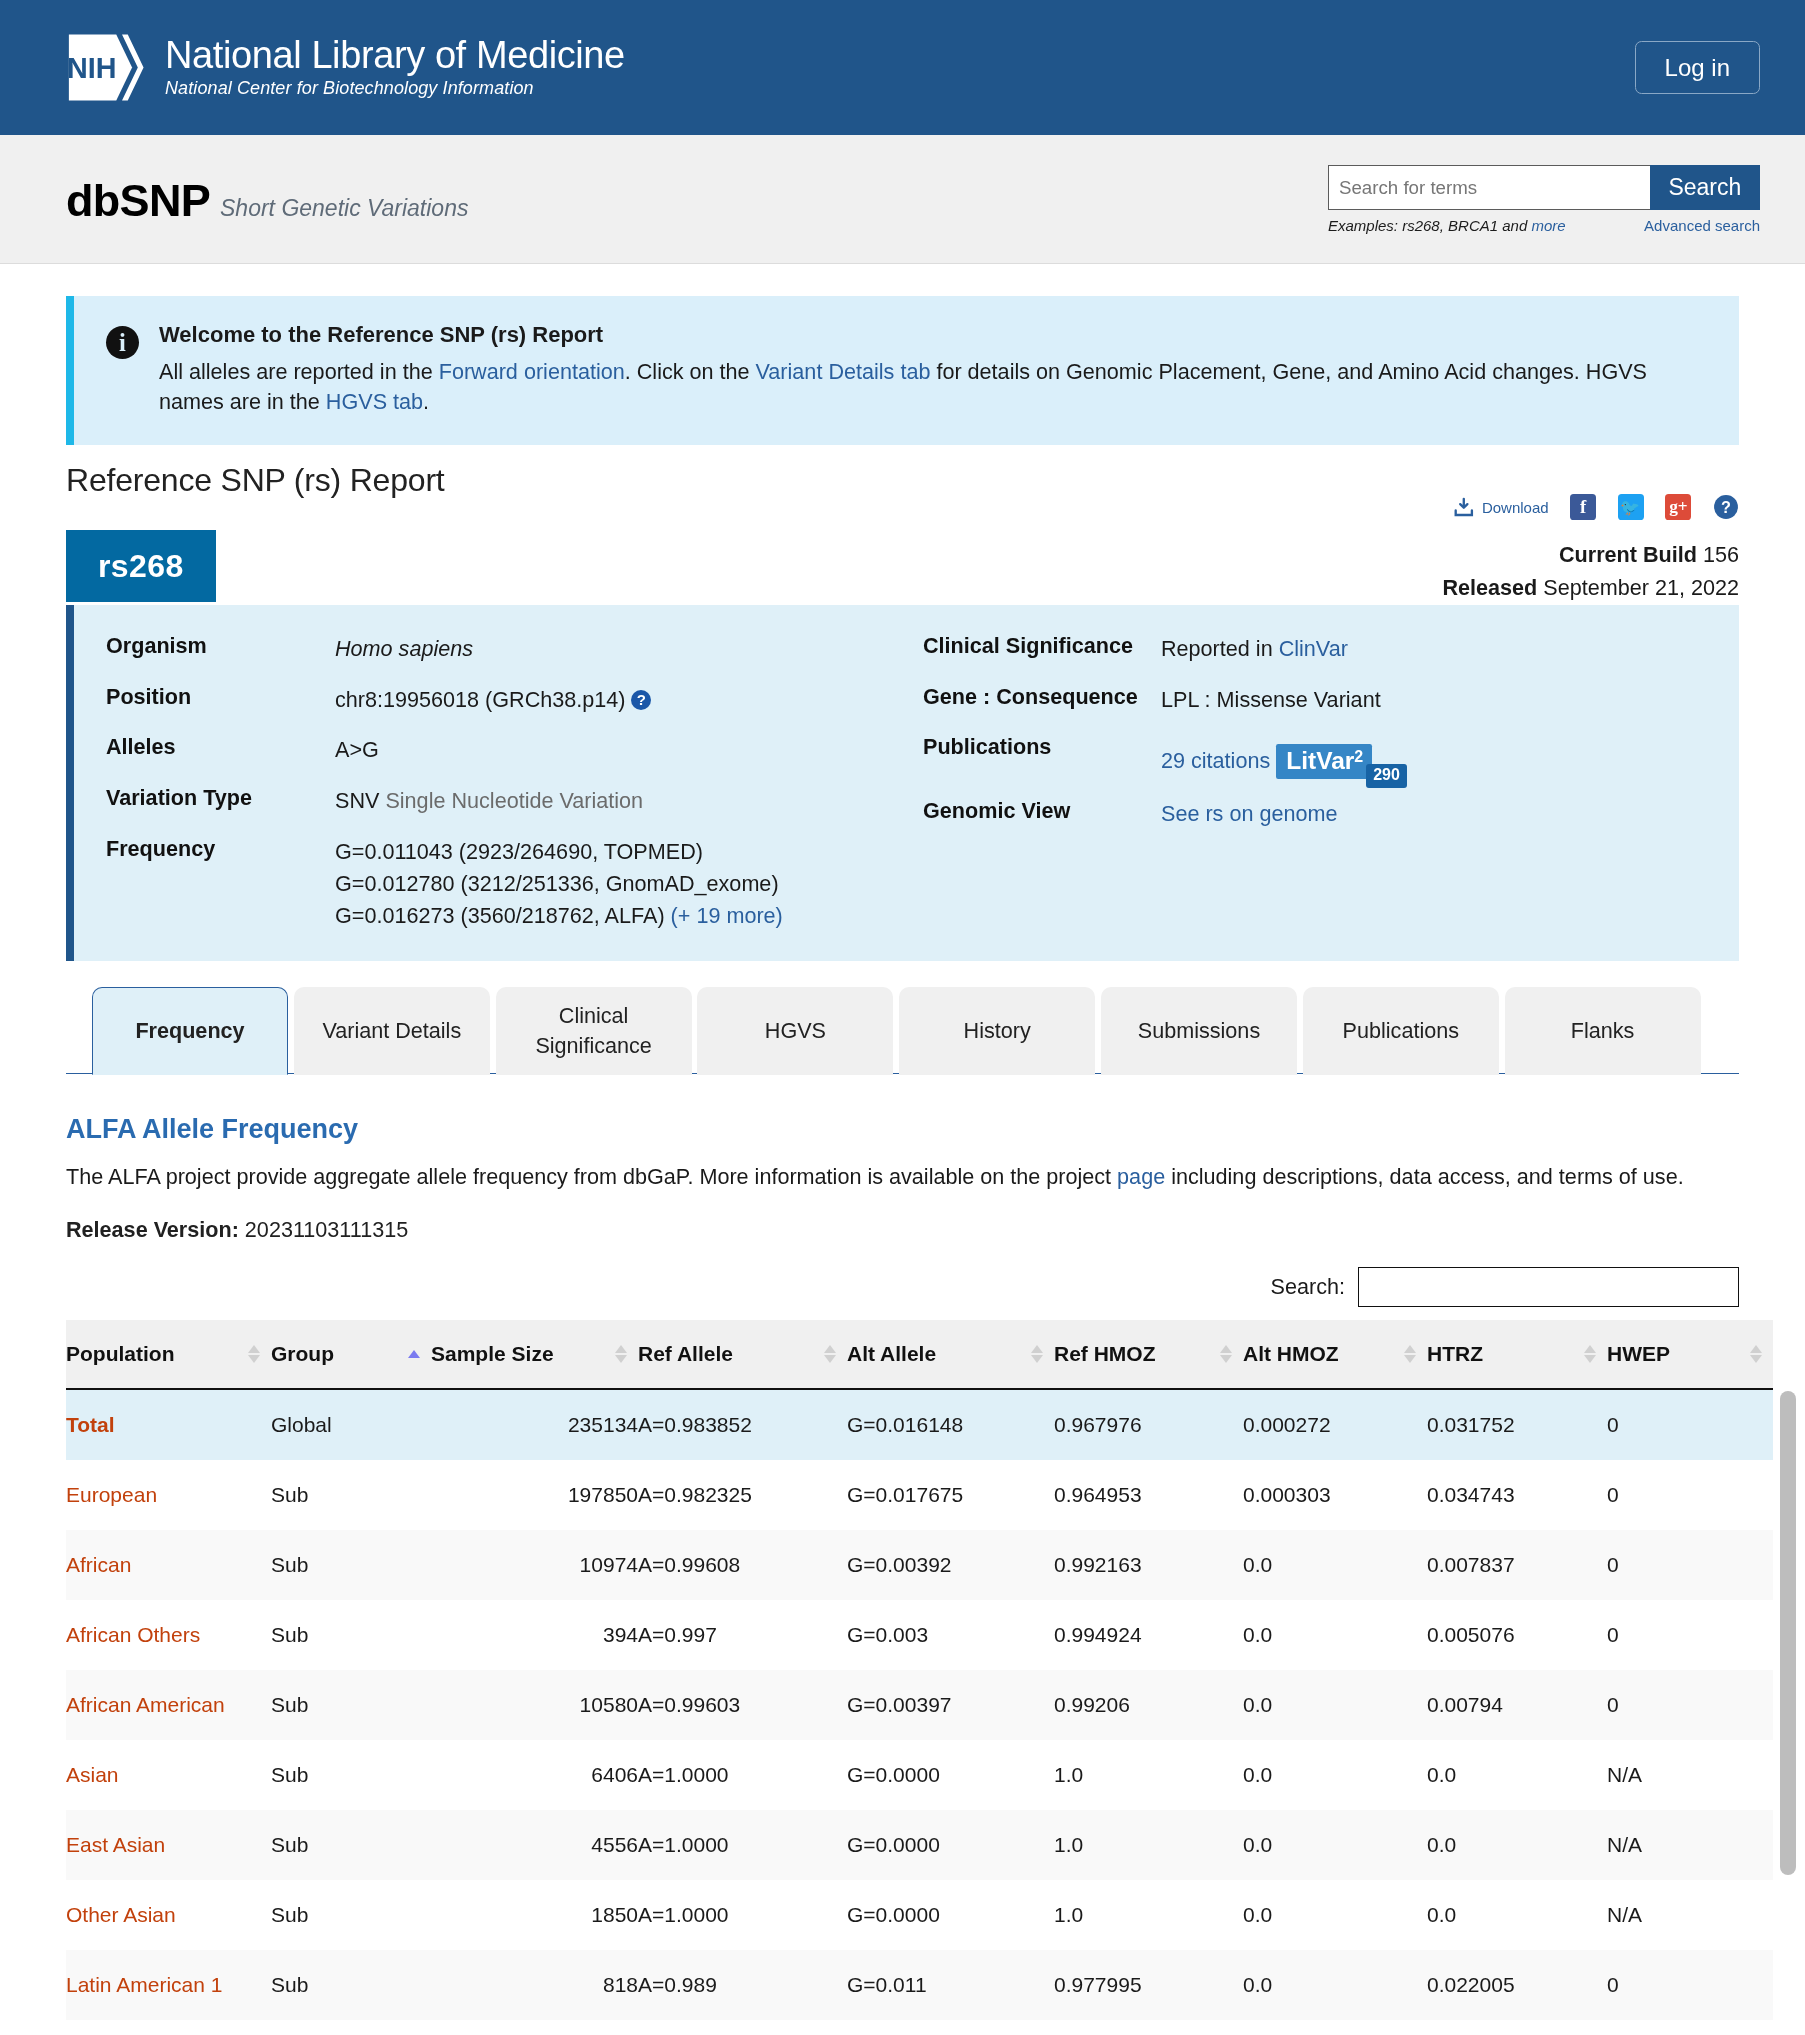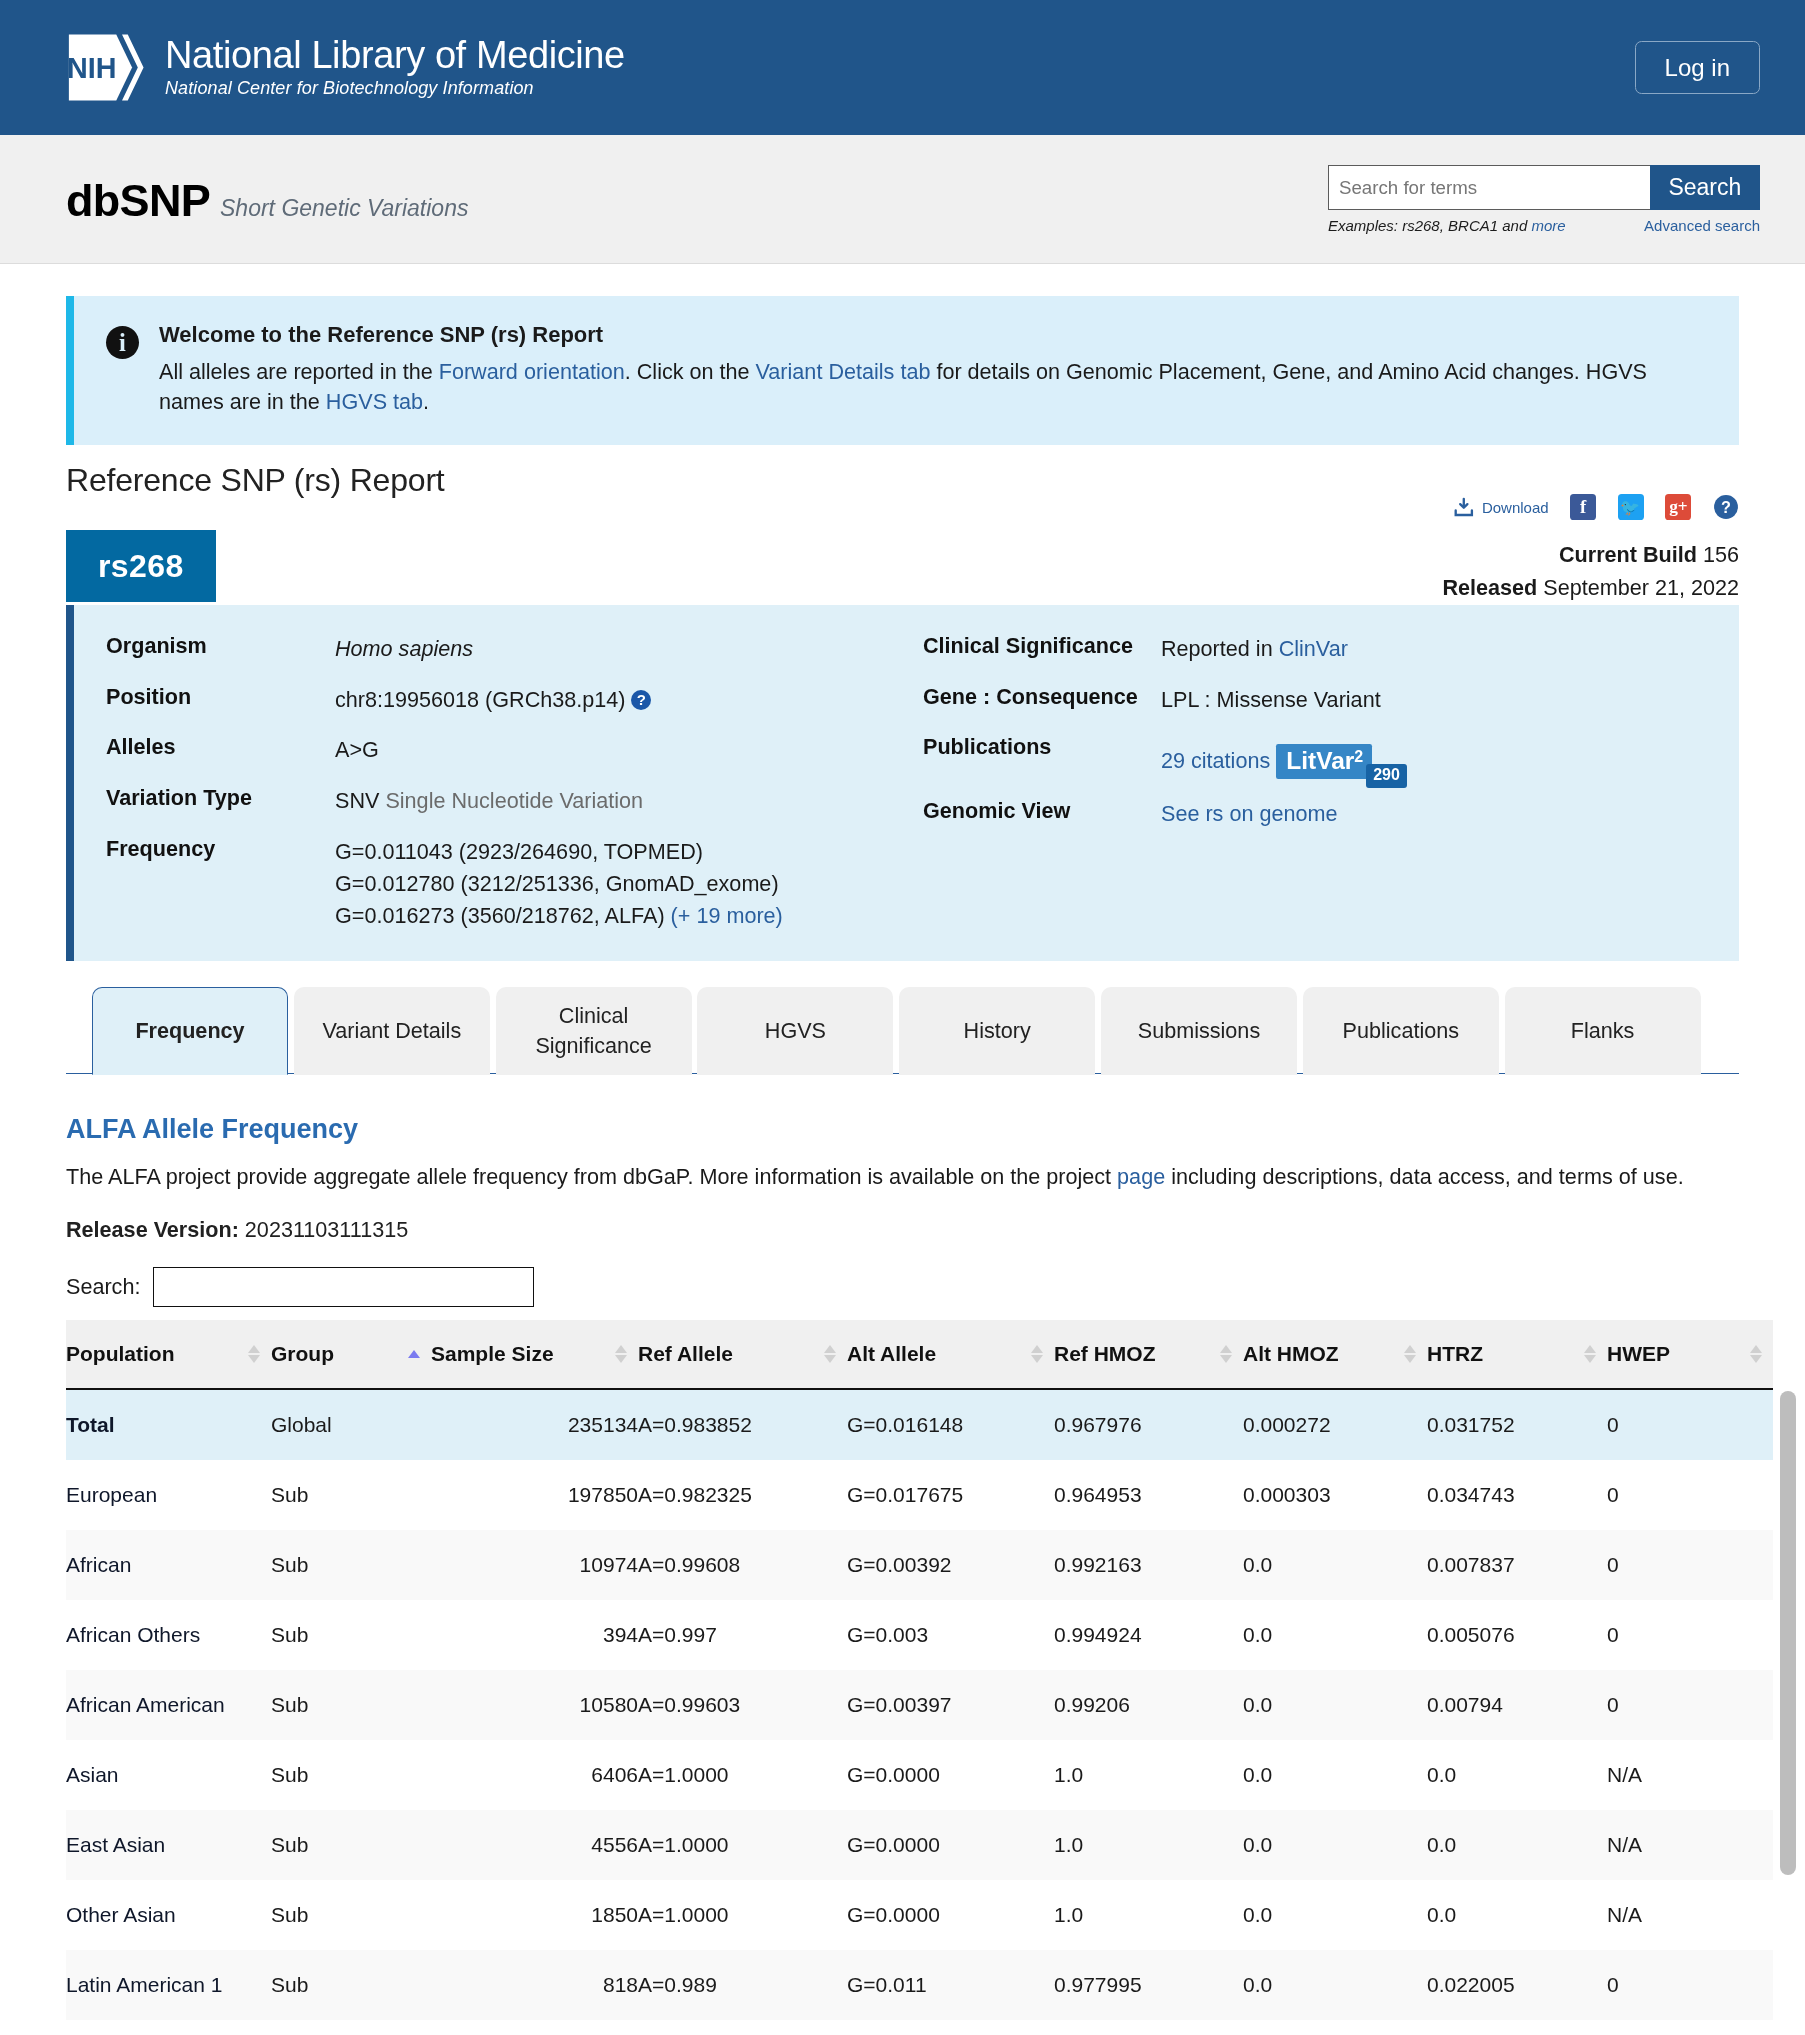--- a/index.html
+++ b/index.html
@@ -194,21 +194,21 @@
     border: 1.4px solid #2a5f9e;
     border-bottom: 1.4px solid #dff0f8;
   }
 
   
   .alfa-head { font-size:27px; font-weight:700; color:#2a6bb0; margin-top: 40px; }
   .alfa-desc { font-size:21.6px; line-height:1.45; color:#1a1a1a; margin-top: 16px; max-width: 1670px;}
   .release-ver { font-size:21.6px; margin-top: 24.5px; }
   .release-ver b { font-weight:700; }
 
-  .tbl-search-row { display:flex; justify-content:flex-start; align-items:center; gap: 13px; margin-top: 24.5px; }
+  .tbl-search-row { display:flex; justify-content:flex-end; align-items:center; gap: 13px; margin-top: 24.5px; }
   .tbl-search-label { font-size:21.6px; color:#1a1a1a; }
   .tbl-search-input {
     width: 381px; height: 40px; border:1.4px solid #111; background:#fff;
     font-size:18.7px; padding: 0 7.2px; font-family:"Liberation Sans",sans-serif;
     outline:none;
   }
 
   
   .table-region { margin-top: 13px; display:flex; }
   table.alfa { border-collapse: collapse; width: 1634px; table-layout: fixed; }
@@ -239,21 +239,21 @@
     font-size: 21px;
     padding: 23px 0 23px 0;
     color:#1a1a1a;
     vertical-align: middle;
     white-space: nowrap;
   }
   table.alfa tbody tr.total { background:#dff0f8; }
   table.alfa tbody tr.total td:first-child { font-weight:700; }
   table.alfa tbody tr.odd { background:#f9f9f9; }
   table.alfa tbody tr.even { background:#ffffff; }
-  td.pop a { color:#0f172a; text-decoration:none; cursor:pointer; }
+  td.pop a { color:#c2410c; text-decoration:none; cursor:pointer; }
   td.num { text-align:right; padding-right: 33px; }
 
   .tbl-scroll {
     width: 21.6px; margin-left: 5.8px; position:relative;
     background: transparent;
   }
   .tbl-scroll .thumb {
     position:absolute; top: 71px; left: 1.4px; width: 16px; height: 484px;
     background:#bdbdbd; border-radius: 8px; cursor: pointer;
   }

